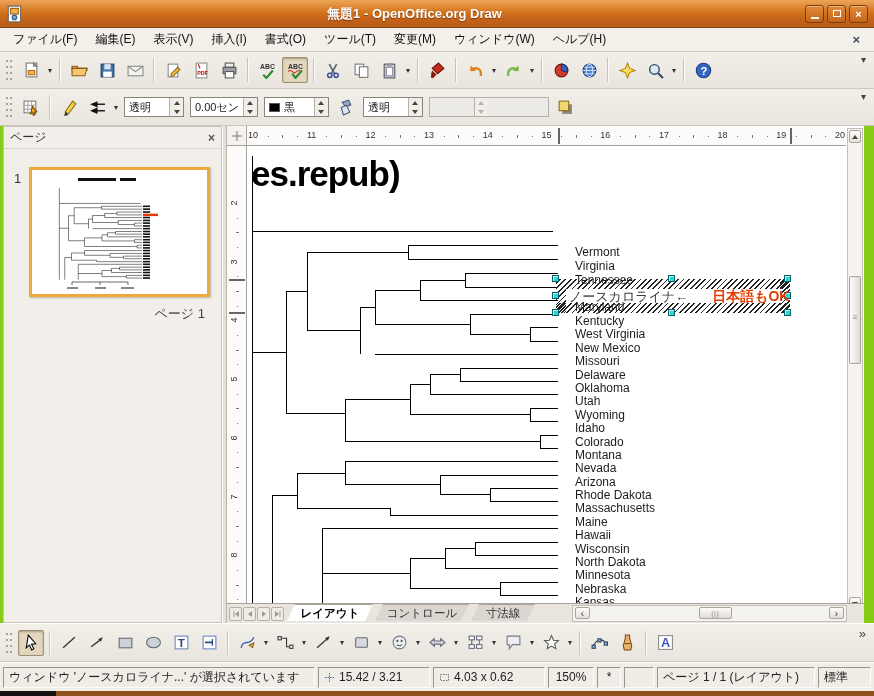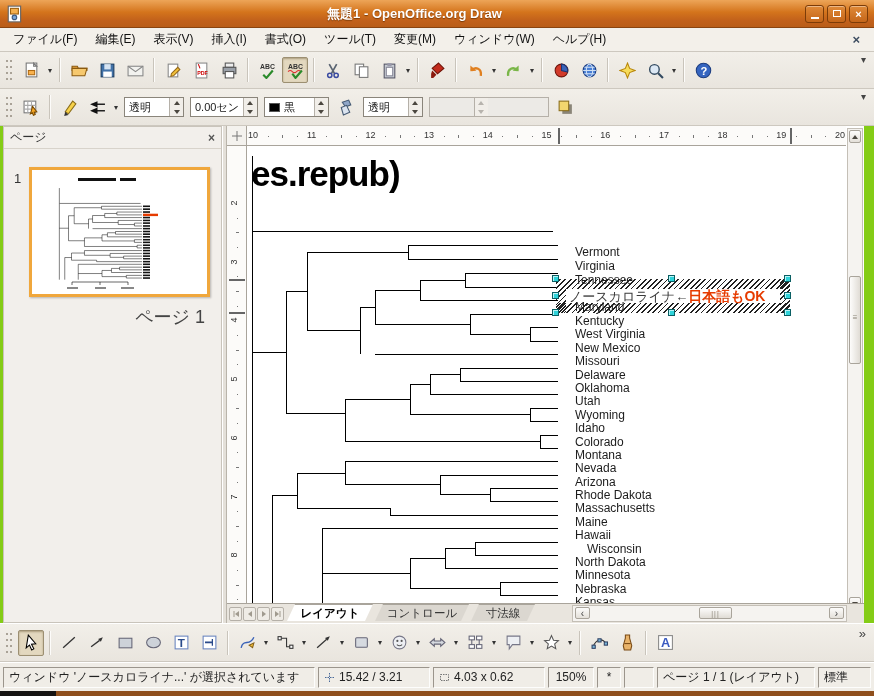--- a/index.html
+++ b/index.html
@@ -53,21 +53,21 @@
   
   .main{position:absolute;left:0;top:126px;width:874px;height:497px;background:#84cc16;}
   .panel{position:absolute;left:3px;top:0;width:219px;height:497px;background:#f2efeb;border:1px solid #c9c4bb;}
   .panel-h{height:22px;display:flex;align-items:center;padding:0 6px;font-size:12px;color:#333;
     border-bottom:1px solid #d8d3cb;}
   .panel-h .px{margin-left:auto;color:#555;font-weight:bold;}
   .pnum{position:absolute;left:10px;top:44px;font-size:13px;color:#333;}
   .thumb{position:absolute;left:25px;top:40px;width:181px;height:130px;background:#fff;
     border:3px solid #f0a73c;box-shadow:1px 1px 2px rgba(0,0,0,.25);}
   .thumb svg{display:block;}
-  .pcaption{position:absolute;right:16px;top:178px;font-size:18px;color:#444;}
+  .pcaption{position:absolute;right:16px;top:178px;font-size:13px;color:#444;}
   .splitter{position:absolute;left:222px;top:0;width:5px;height:497px;background:#e4e0d9;
     border-left:1px solid #fff;border-right:1px solid #b9b4aa;}
   .canvas{position:absolute;left:227px;top:0;width:637px;height:497px;background:#fff;}
   .corner{position:absolute;left:0;top:0;width:20px;height:20px;background:#f4f2ee;
     border-right:1px solid #a9a49b;border-bottom:1px solid #a9a49b;display:flex;align-items:center;justify-content:center;}
   .hruler{position:absolute;left:20px;top:0;width:599px;height:20px;background:#fcfbf9;
     border-bottom:1px solid #a9a49b;overflow:hidden;}
   .vruler{position:absolute;left:0;top:20px;width:20px;height:457px;background:#fcfbf9;
     border-right:1px solid #a9a49b;overflow:hidden;}
   .rnum{position:absolute;font-size:9px;color:#333;transform:translateX(-50%);top:4px;}
@@ -720,21 +720,21 @@
             <span class="slabel" style="top: 263px;">Wyoming</span>
             <span class="slabel" style="top: 276px;">Idaho</span>
             <span class="slabel" style="top: 290px;">Colorado</span>
             <span class="slabel" style="top: 303px;">Montana</span>
             <span class="slabel" style="top: 316px;">Nevada</span>
             <span class="slabel" style="top: 330px;">Arizona</span>
             <span class="slabel" style="top: 343px;">Rhode Dakota</span>
             <span class="slabel" style="top: 356px;">Massachusetts</span>
             <span class="slabel" style="top: 370px;">Maine</span>
             <span class="slabel" style="top: 383px;">Hawaii</span>
-            <span class="slabel" style="top: 397px; margin-left: 12px;">Wisconsin</span>
+            <span class="slabel" style="top: 397px;">Wisconsin</span>
             <span class="slabel" style="top: 410px;">North Dakota</span>
             <span class="slabel" style="top: 423px;">Minnesota</span>
             <span class="slabel" style="top: 437px;">Nebraska</span>
             <span class="slabel" style="top: 450px;">Kansas</span>
           </div>
         <div class="selframe">
           <div class="hatch hb-t"></div>
           <div class="hatch hb-b"></div>
           <div class="hatch hb-l"></div>
           <div class="hatch hb-r"></div>
@@ -743,21 +743,21 @@
             <div class="handle" style="left: 305px; top: 129px;"></div>
             <div class="handle" style="left: 421px; top: 129px;"></div>
             <div class="handle" style="left: 537px; top: 129px;"></div>
             <div class="handle" style="left: 305px; top: 146px;"></div>
             <div class="handle" style="left: 537px; top: 146px;"></div>
             <div class="handle" style="left: 305px; top: 163px;"></div>
             <div class="handle" style="left: 421px; top: 163px;"></div>
             <div class="handle" style="left: 537px; top: 163px;"></div>
           </div>
         <div class="seltext">
-          <span class="jp-black">ノースカロライナ←</span><span class="jp-red" id="jp-red" style="color: rgb(230, 59, 0);">日本語もOK</span>
+          <span class="jp-black">ノースカロライナ←</span><span class="jp-red" id="jp-red" style="color: rgb(230, 59, 0); margin-left: 24px;">日本語もOK</span>
         </div>
       </div>
 
       <div class="vscroll">
         <span class="sbtn" style="left:1px;top:1px;width:12px;height:13px;">
             <span class="tri-u"></span>
           </span>
         <div class="vthumb" style="top:147px;height:88px;">
             <div class="gripmark" style="margin-top:38px">≡</div>
           </div>

